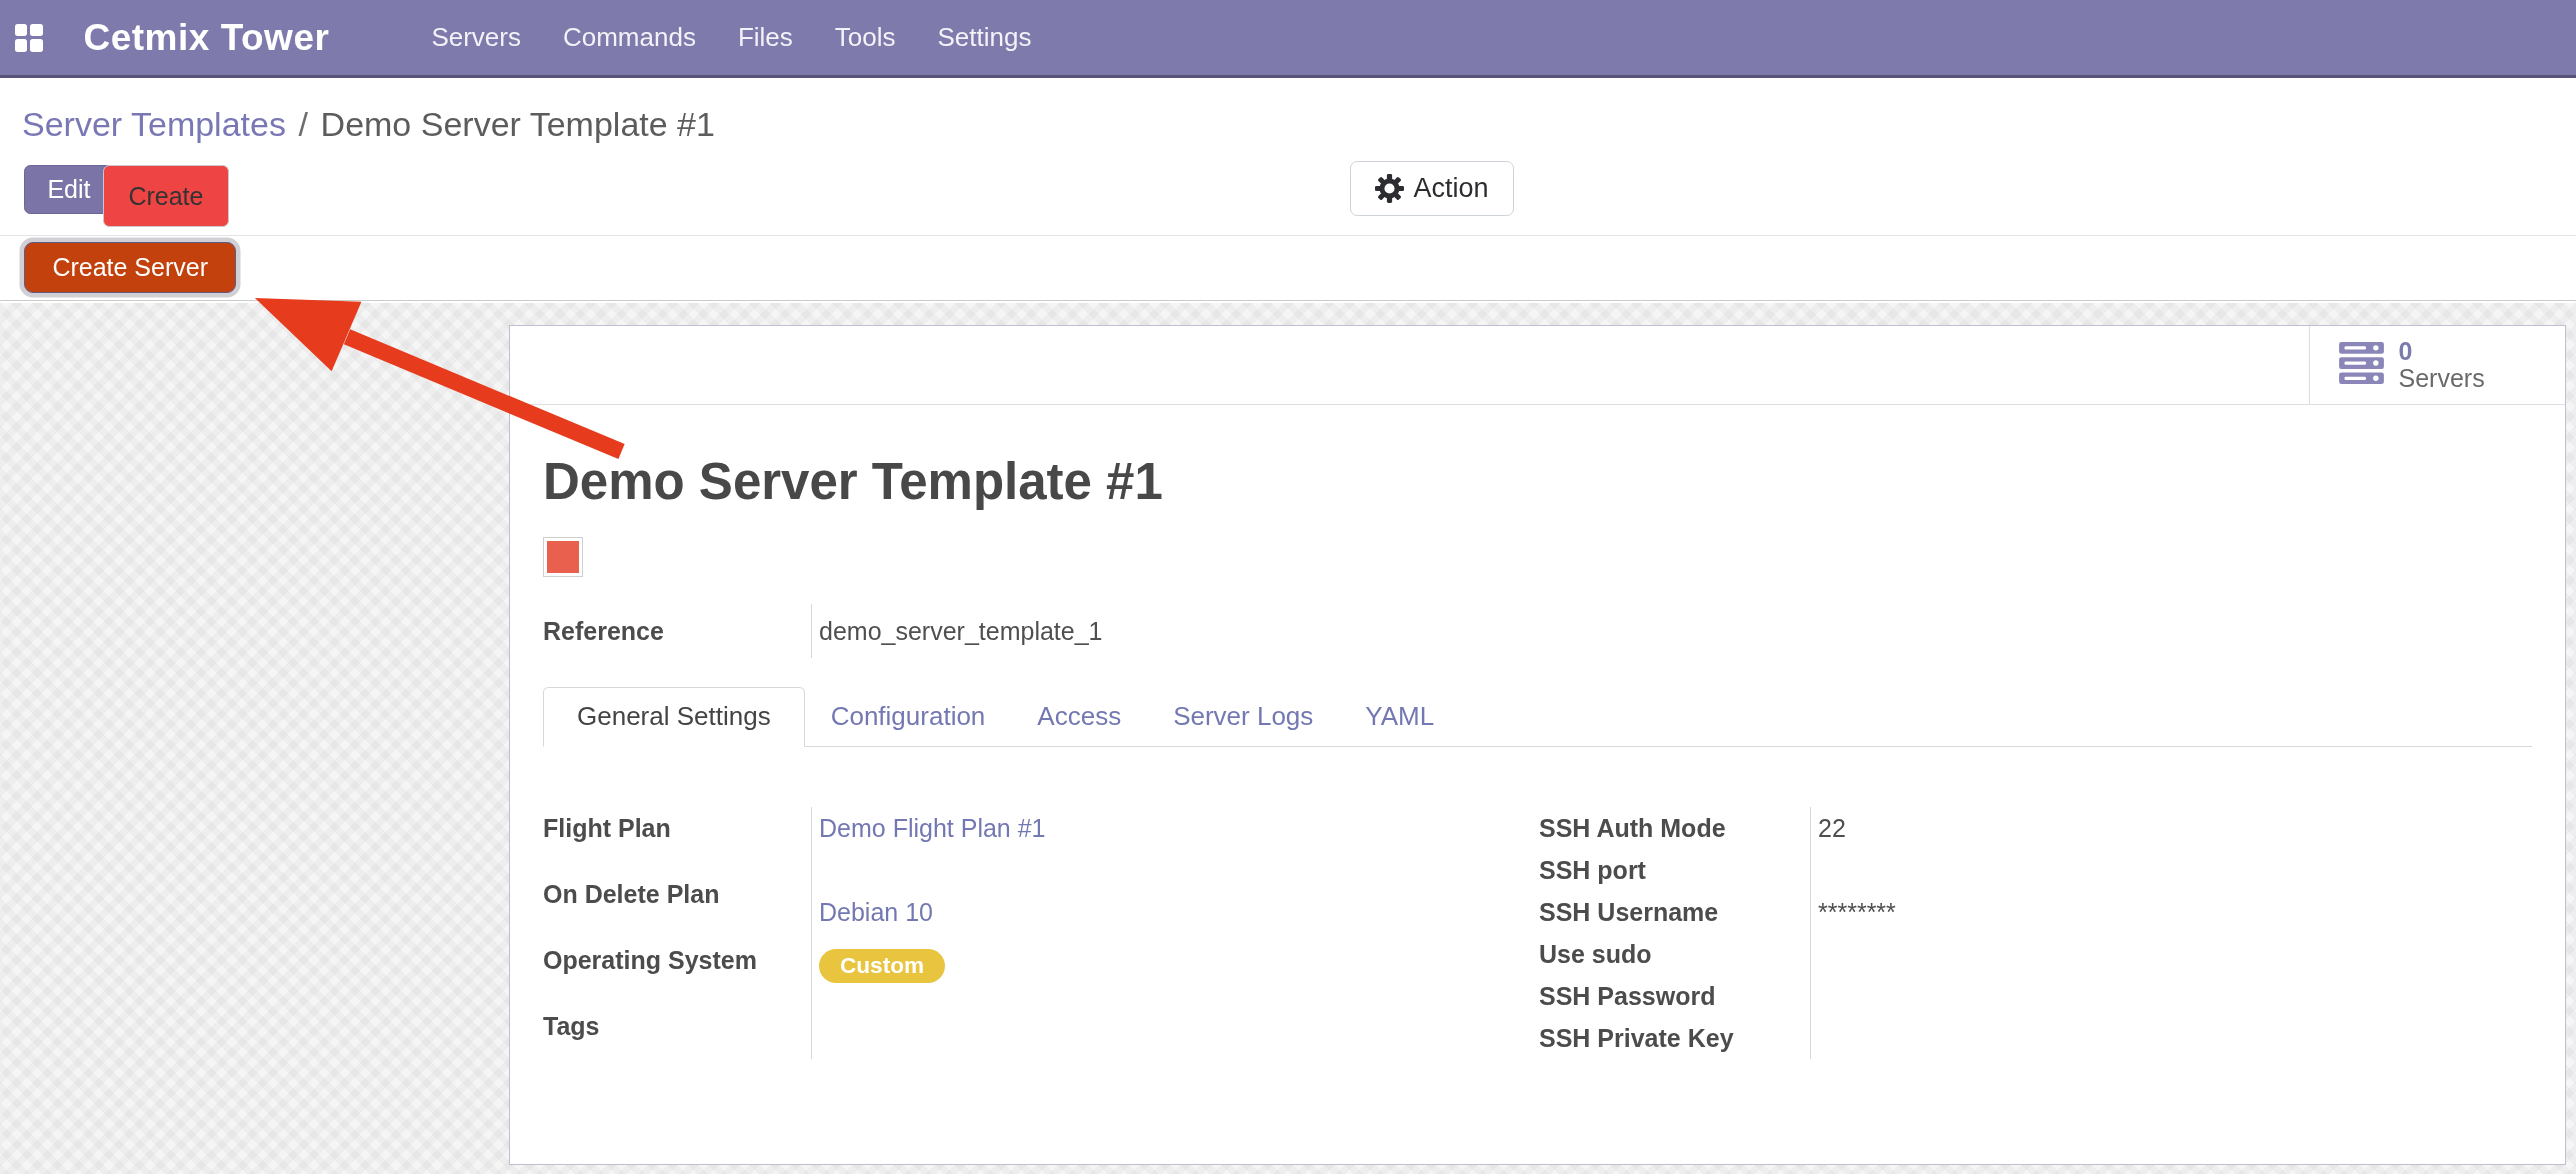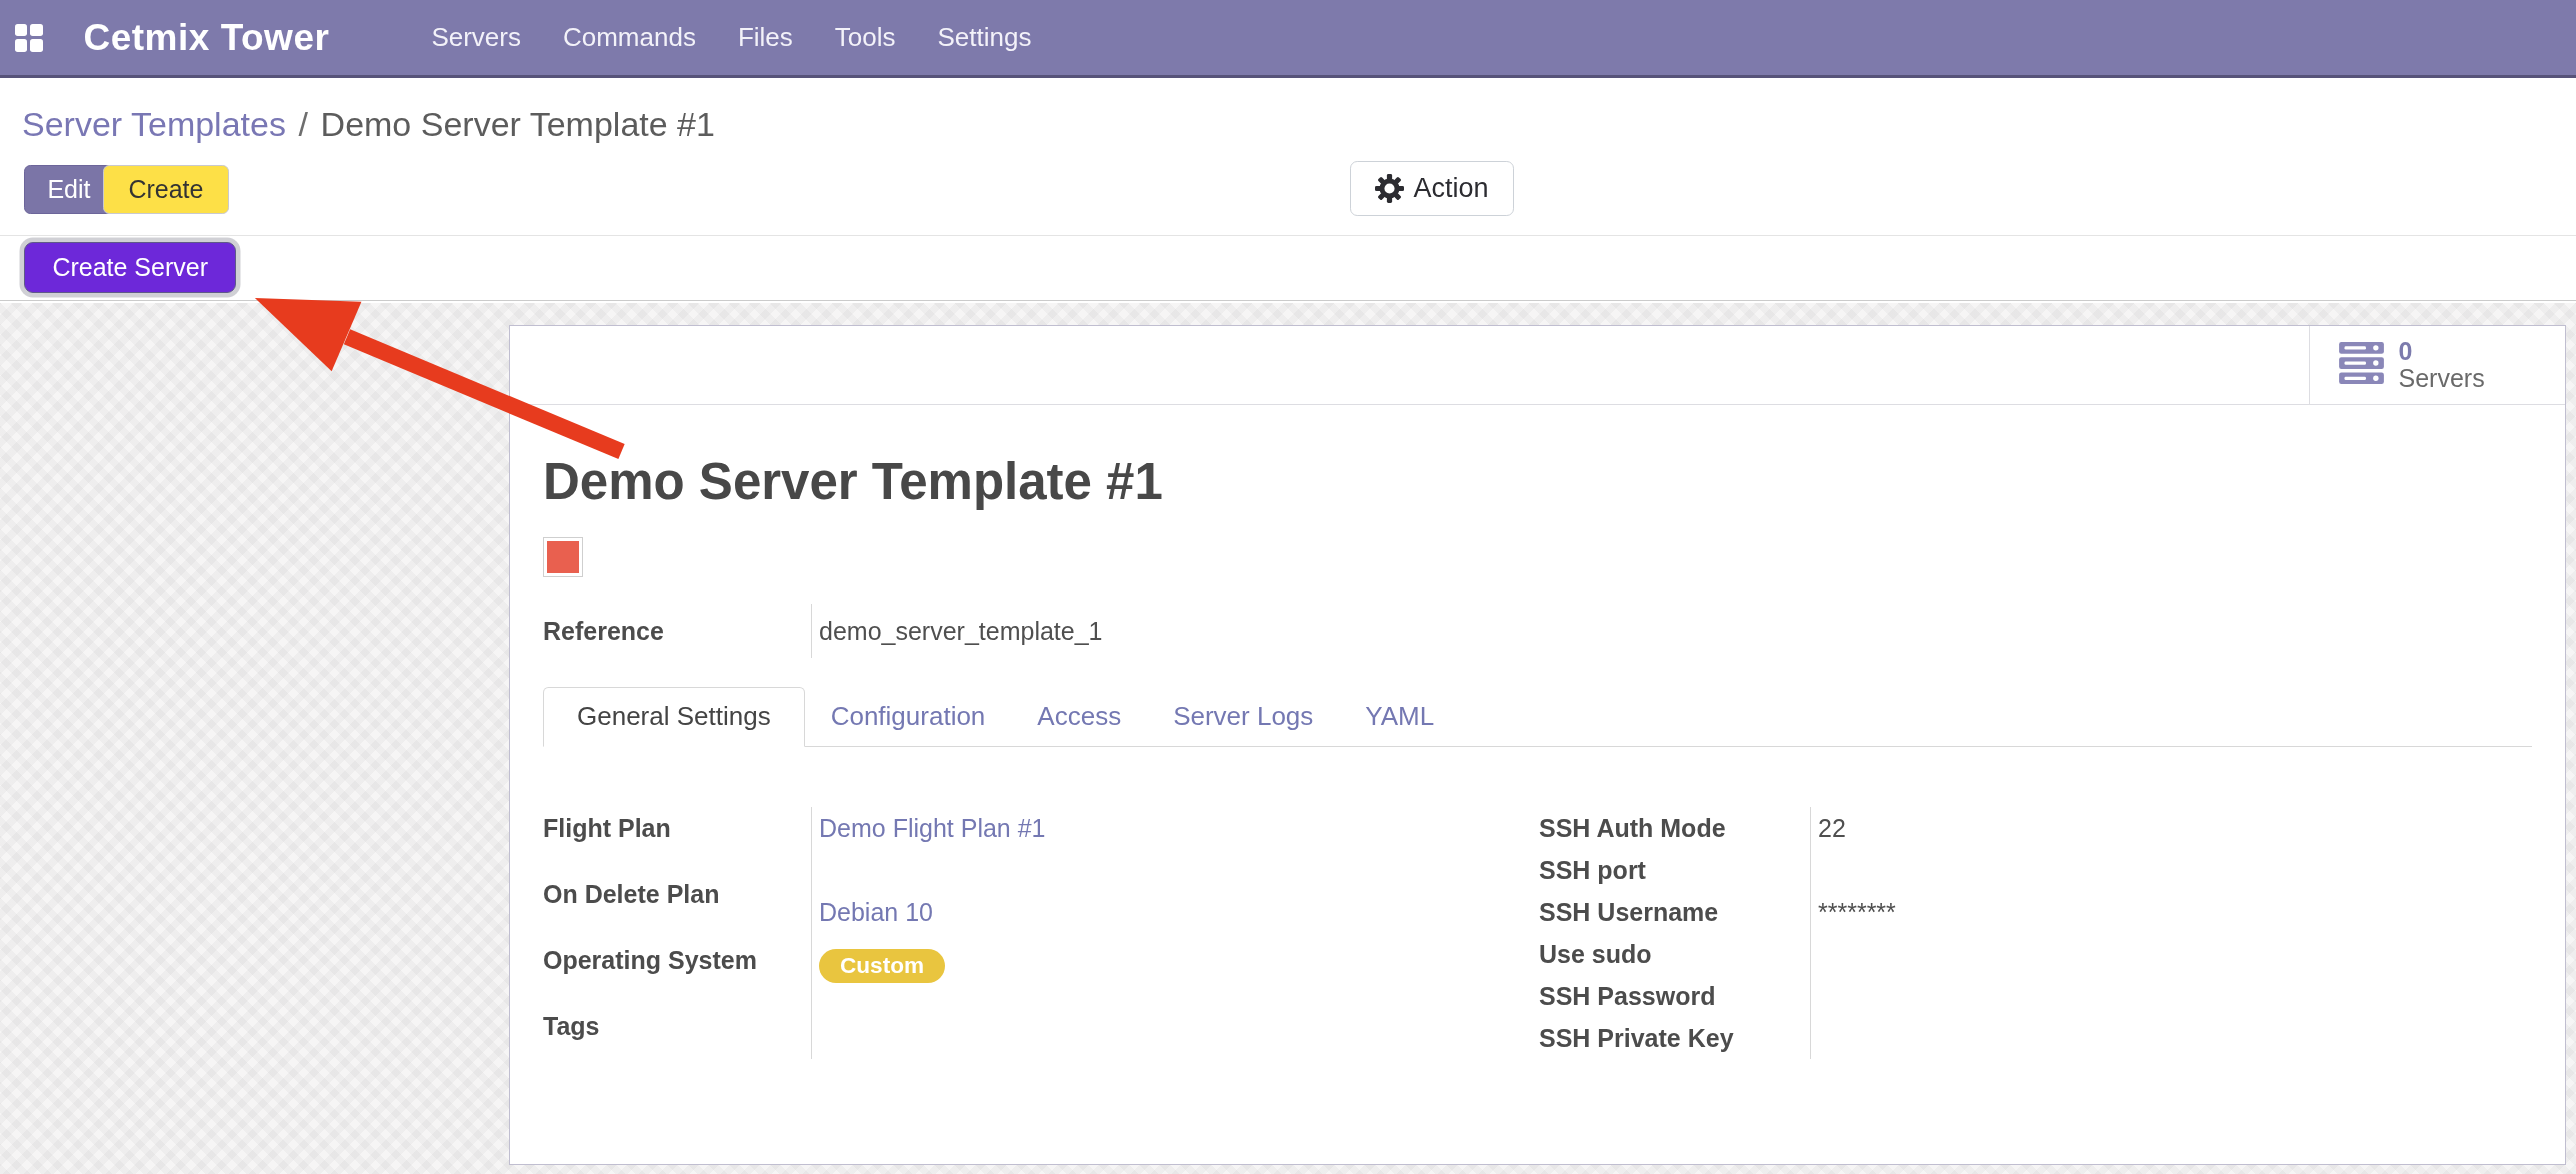--- a/index.html
+++ b/index.html
@@ -54,39 +54,39 @@
     font-family:"Liberation Sans", sans-serif;
     display:inline-flex; align-items:center; justify-content:center;
     cursor:pointer; white-space:nowrap;
   }
   .btn-edit {
     position:absolute; left:24.4px; top:20px; height:49px; padding:0 22px;
     background:#7b75a7; border:0.9px solid #6c659a; border-radius:6.3px;
     color:#fff; font-size:25px;
   }
   .btn-create {
-    position:absolute; left:103px; top:20px; height:49px; padding:0 24.4px;
-    background:#fde047; border:0.9px solid #c9c9cf; border-radius:6.3px;
+    position:absolute; left:103px; top:20px; height:62px; padding:0 24.4px;
+    background:#ef4444; border:0.9px solid #c9c9cf; border-radius:6.3px;
     color:#333; font-size:25px;
   }
   .btn-action {
     position:absolute; left:1350px; top:16.3px; height:55px; padding:0 24.4px;
     background:#fff; border:0.9px solid #cdd2d8; border-radius:7.2px;
     color:#2c2c31; font-size:27px; gap:9px;
   }
   .gear-wrap { display:inline-flex; align-items:center; }
 
   
   .create-server-row {
     position:absolute; top:237px; left:0; right:0; height:64px;
     background:#fff; border-bottom:1.8px solid #cbcbcb;
   }
   .btn-create-server {
     position:absolute; left:24.4px; top:5.4px; height:51px; padding:0 27px;
-    background:#6d28d9; border:0.9px solid #5f5a88; border-radius:9px;
+    background:#c2410c; border:0.9px solid #5f5a88; border-radius:9px;
     color:#fff; font-size:25px;
     box-shadow:0 0 0 4.5px rgba(150,150,162,0.45);
     text-align:center;
   }
 
   
   .content {
     position:absolute; top:303px; left:0; right:0; bottom:0;
     background-color:#f6f5f5;
     background-image:

